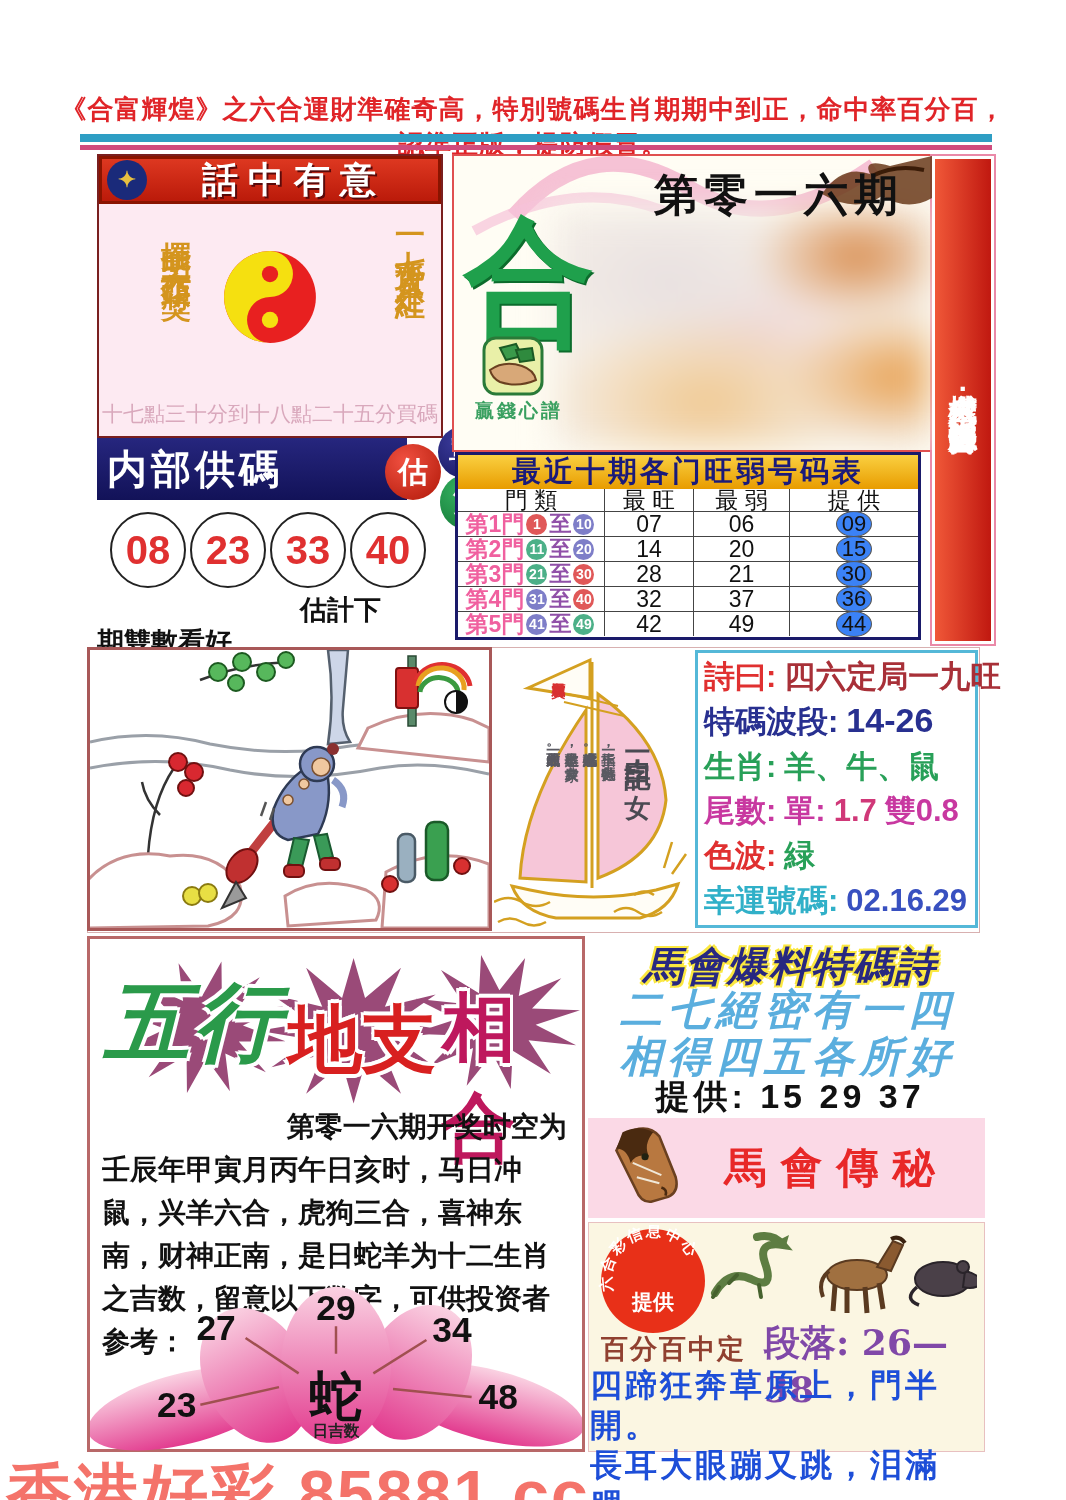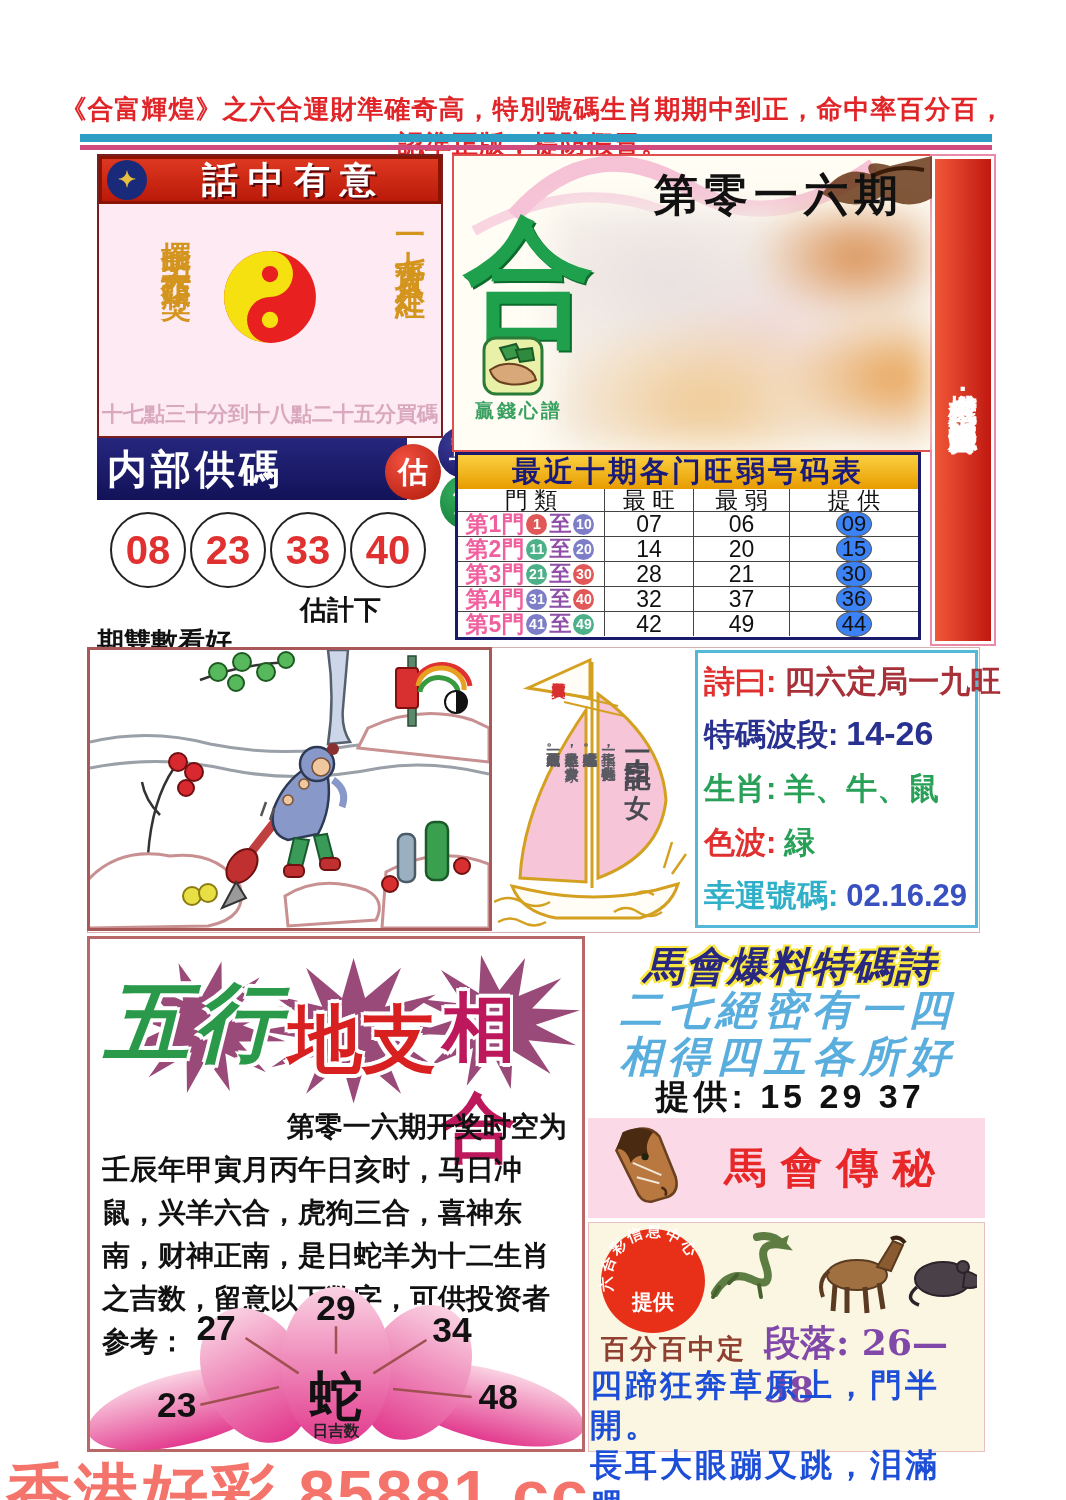--- a/index.html
+++ b/index.html
@@ -17,21 +17,21 @@
   
   .huayi{left:97px;top:120px;width:342px;height:280px;background:#fdeaf2;border:2px solid #7a1f1f;}
   .huayi-bar{position:absolute;left:0;top:0;width:100%;height:48px;
              background:linear-gradient(#e03a22,#b81808);display:flex;align-items:center;
              box-shadow:inset 0 0 0 3px #8a1400;}
   .huayi-logo{width:40px;height:40px;border-radius:50%;background:#1a2a7a;margin-left:8px;
               color:#e8c040;font-size:22px;font-weight:bold;display:flex;align-items:center;justify-content:center;}
   .huayi-title{flex:1;text-align:center;color:#fff;font-size:36px;font-weight:900;letter-spacing:10px;
                text-shadow:2px 2px 0 #5a0a0a;}
   .gold-vt{color:#d4951e;font-weight:900;font-size:30px;letter-spacing:8px;line-height:1;}
-  .huayi-note{left:0;bottom:8px;width:100%;text-align:center;color:#d9a8bc;font-size:21px;font-weight:bold;position:absolute;}
+  .huayi-note{left:0;bottom:8px;width:100%;text-align:center;color:#d9a8bc;font-size:21px;font-weight:normal;position:absolute;}
 
   
   .neibu-bar{left:97px;top:404px;width:310px;height:62px;background:linear-gradient(#26267e,#121258);
              display:flex;align-items:center;}
   .neibu-title{color:#fff;font-size:40px;font-weight:900;letter-spacing:4px;padding-left:10px;}
   .circ{border-radius:50%;display:flex;align-items:center;justify-content:center;color:#fff;font-weight:900;}
   .gu{left:385px;top:410px;width:56px;height:56px;background:radial-gradient(circle at 35% 30%,#f05040,#b01808);font-size:30px;}
   .dan{left:438px;top:392px;width:52px;height:52px;background:radial-gradient(circle at 35% 30%,#3a3a9a,#14145a);font-size:30px;}
   .shuang{left:440px;top:440px;width:56px;height:56px;background:radial-gradient(circle at 35% 30%,#34b060,#107030);font-size:30px;}
   .numrow{left:110px;top:478px;width:330px;display:flex;gap:4px;}
@@ -363,20 +363,26 @@
         <span class="lab-red">詩曰:</span>
         <span class="val-maroon">四六定局一九旺</span>
       </div>
     <div class="pl">
         <span class="lab-navy">特碼波段:</span>
         <span class="val-navy">14-26</span>
       </div>
     <div class="pl">
         <span class="lab-green">生肖:</span>
         <span class="val-green">羊、牛、鼠</span>
+      </div>
+    <div class="pl">
+        <span class="lab-mag">尾數:</span>
+        <span class="lab-mag">單:</span>
+        <span class="val-mag">1.7</span>
+        <span class="lab-mag">雙0.8</span>
       </div>
     <div class="pl">
         <span class="lab-red">色波:</span>
         <span class="val-green">緑</span>
       </div>
     <div class="pl">
         <span class="lab-teal">幸運號碼:</span>
         <span class="val-blue">02.16.29</span>
       </div>
   </div>

